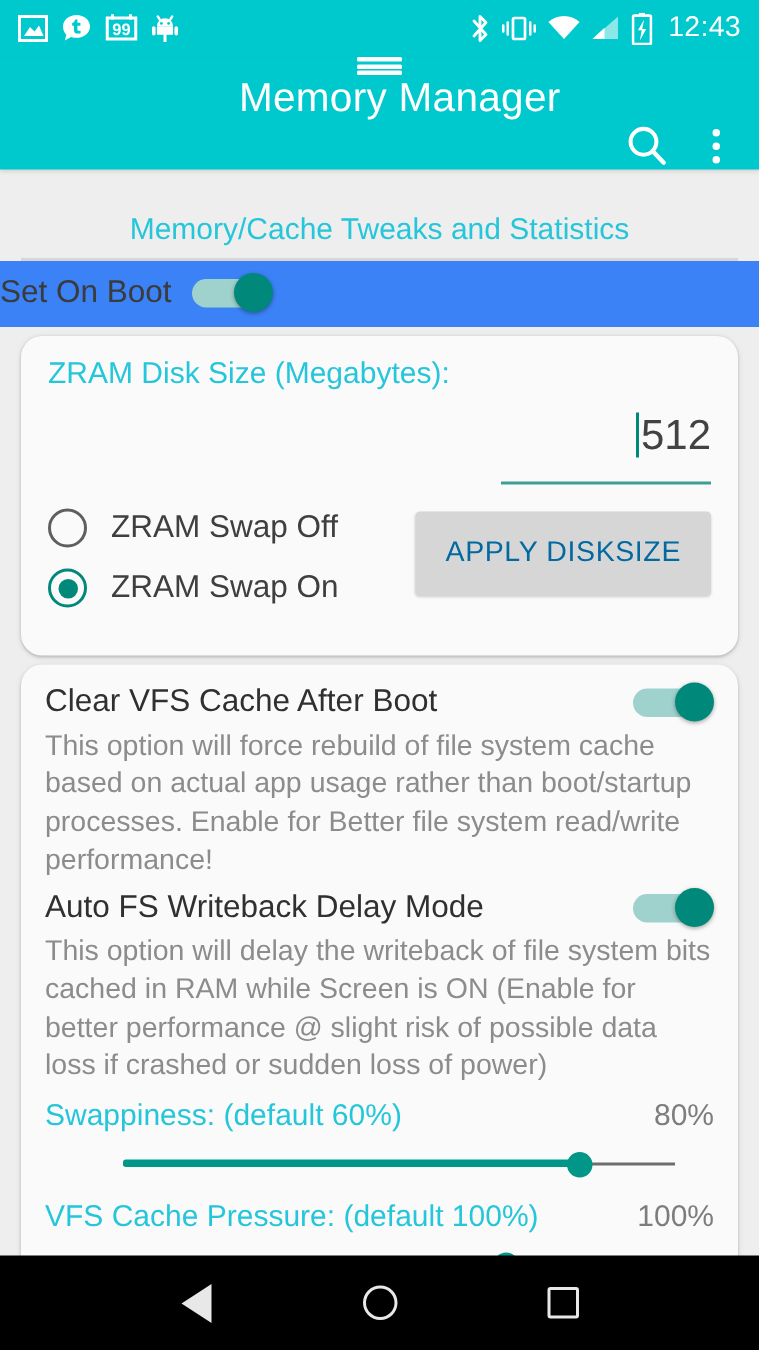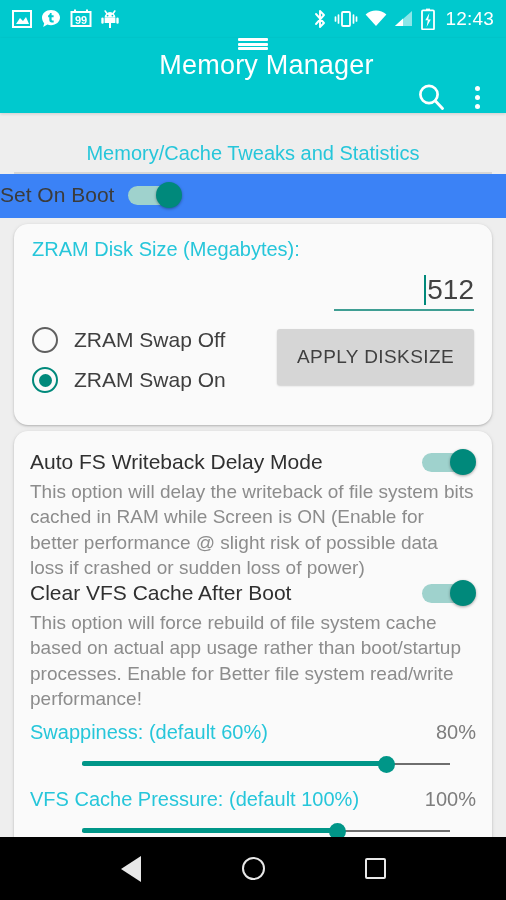--- a/index.html
+++ b/index.html
@@ -69,38 +69,38 @@
     box-shadow:0 1px 2px rgba(0,0,0,0.18), 0 1px 4px rgba(0,0,0,0.10);
   }
 
   
   .zram-card { padding:14px 18px 18px; }
   .zram-label { color:#26c6da; font-size:20px; }
   .zram-input-row { display:flex; justify-content:flex-end; margin-top:14px; }
   .zram-input-wrap { width:140px; }
   .zram-input-display {
     display:flex; justify-content:flex-end; align-items:center;
-    border-bottom:2px solid #3f9e93; padding-bottom:4px;
+    border-bottom:2px solid #3f9e93; padding-bottom:16px;
   }
   .caret { display:inline-block; width:2px; height:30px; background:#00897b; margin-right:1px; }
   .zram-value { font-size:28px; color:#424242; line-height:1; }
 
   .zram-bottom { display:flex; margin-top:16px; align-items:flex-start; }
   .radios { flex:1; }
   .radio-row { display:flex; align-items:center; gap:16px; margin-bottom:14px; cursor:pointer; }
   .radio-outer {
     width:26px; height:26px; border-radius:50%; border:2px solid #00897b;
     display:flex; align-items:center; justify-content:center; flex:0 0 auto;
   }
   .radio-outer.off { border-color:#5f5f5f; }
   .radio-inner { width:13px; height:13px; border-radius:50%; background:#00897b; }
   .radio-label { font-size:21px; color:#3f3f3f; }
 
   .apply-btn {
-    background:#d6d6d6; color:#404040; font-size:19px; border:0; border-radius:3px;
+    background:#d6d6d6; color:#0369a1; font-size:19px; border:0; border-radius:3px;
     padding:17px 20px; cursor:pointer; letter-spacing:.4px;
     font-family:"Liberation Sans", sans-serif; align-self:flex-start; margin-top:2px;
     box-shadow:0 1px 2px rgba(0,0,0,0.18);
   }
 
   
   .opt-card { padding:12px 16px 14px; }
   .opt-head { display:flex; align-items:center; justify-content:space-between; gap:10px; }
   .opt-title { font-size:21px; color:#303030; }
   .opt-desc { font-size:19px; color:#8c8c8c; line-height:1.33; margin-top:4px; }
@@ -243,42 +243,42 @@
             </div>
             <div class="radio-label">ZRAM Swap On</div>
           </div>
         </div>
         <button class="apply-btn">APPLY DISKSIZE</button>
       </div>
     </div>
 
     <div class="card opt-card">
 
+      <div>
+        <div class="opt-head">
+          <div class="opt-title">Clear VFS Cache After Boot</div>
+          <div class="switch">
+            <div class="track"></div>
+            <div class="knob"></div>
+          </div>
+        </div>
+        <div class="opt-desc">This option will force rebuild of file system cache based on actual app usage rather than boot/startup processes. Enable for Better file system read/write performance!</div>
+      </div>
+
       <div style="margin-top:6px;">
         <div class="opt-head">
           <div class="opt-title">Auto FS Writeback Delay Mode</div>
           <div class="switch">
             <div class="track"></div>
             <div class="knob"></div>
           </div>
         </div>
         <div class="opt-desc">This option will delay the writeback of file system bits cached in RAM while Screen is ON (Enable for better performance @ slight risk of possible data loss if crashed or sudden loss of power)</div>
       </div>
 
-      <div>
-        <div class="opt-head">
-          <div class="opt-title">Clear VFS Cache After Boot</div>
-          <div class="switch">
-            <div class="track"></div>
-            <div class="knob"></div>
-          </div>
-        </div>
-        <div class="opt-desc">This option will force rebuild of file system cache based on actual app usage rather than boot/startup processes. Enable for Better file system read/write performance!</div>
-      </div>
-
       <div class="slider-block">
         <div class="slider-head">
           <div class="slider-name">Swappiness: (default 60%)</div>
           <div class="slider-val">80%</div>
         </div>
         <div class="slider-wrap">
           <div class="slider-rail">
             <div class="rail-bg"></div>
             <div class="rail-fill" id="fill0" style="width: 80%;"></div>
             <div class="thumb" id="thumb0" style="left: 80%;"></div>

